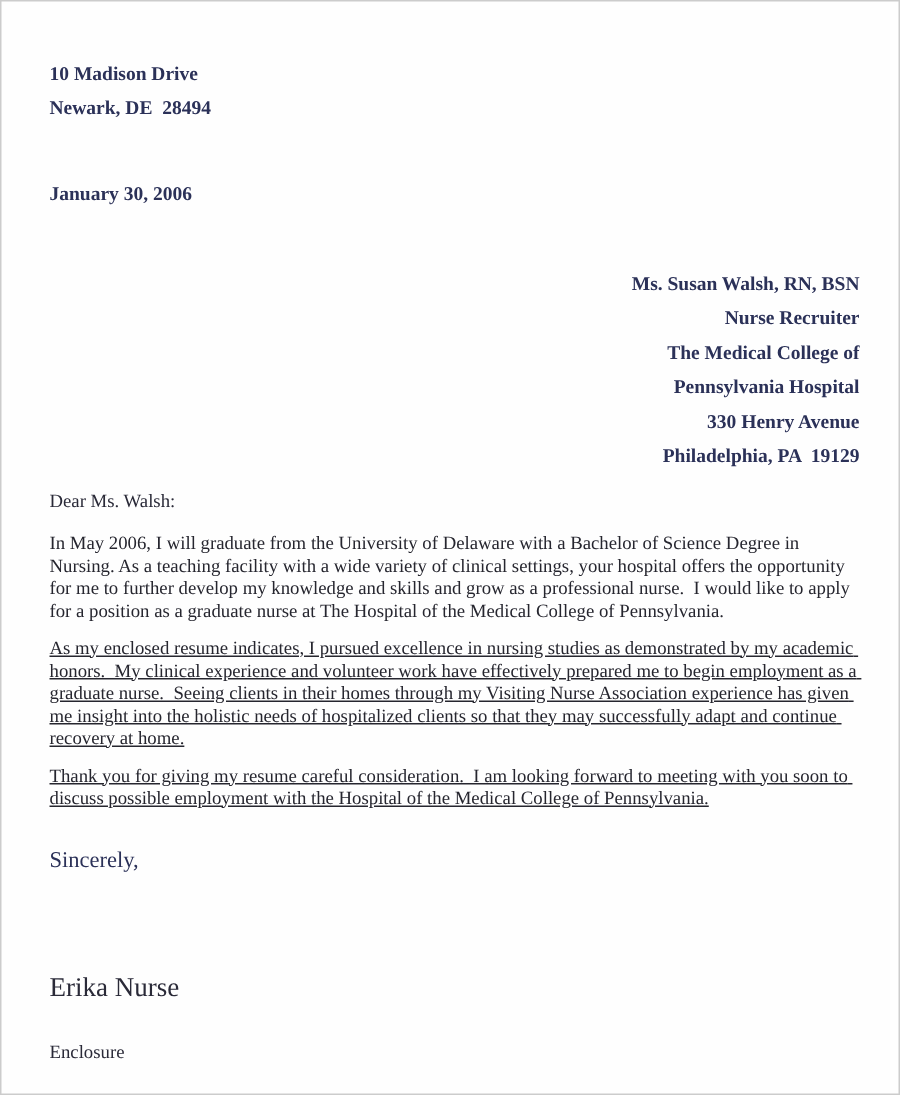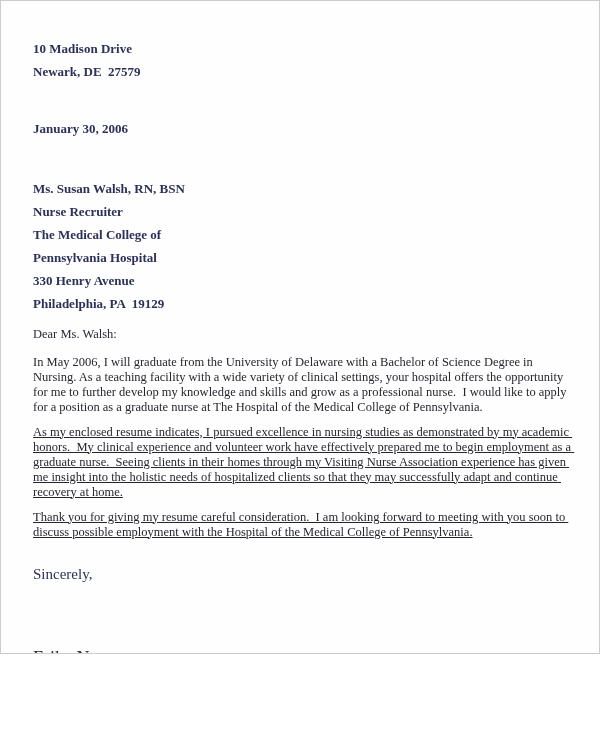--- a/index.html
+++ b/index.html
@@ -3,21 +3,21 @@
 <meta charset="utf-8">
 <style>
   html, body {
     margin: 0;
     padding: 0;
     background: #ffffff;
   }
   .page {
     position: relative;
     width: 600px;
-    height: 654px;
+    height: 730px;
     box-sizing: border-box;
     background: #fefefe;
     border: 1px solid #cccccc;
     font-family: "Liberation Serif", "DejaVu Serif", serif;
     overflow: hidden;
   }
   .content {
     position: absolute;
     left: 32px;
     top: 36px;
@@ -26,21 +26,21 @@
   .addr-line {
     margin: 0;
     font-size: 13px;
     line-height: 23px;
     font-weight: bold;
     color: #2b3158;
     white-space: pre-wrap;
   }
   .sender-block { margin: 0; }
   .date-line { margin-top: 34px; }
-  .recipient-block { margin-top: 37px; }
+  .recipient-block { margin-top: 37px; text-align: right; }
   .salutation {
     margin-top: 12px;
     font-size: 12.5px;
     line-height: 15px;
     color: #2a2a38;
     white-space: pre-wrap;
   }
   .body-para {
     margin: 0;
     margin-top: 6px;
@@ -73,21 +73,21 @@
   }
 </style>
 </head>
 <body>
 
 <div class="page">
   <div class="content">
 
     <div class="sender-block">
       <p class="addr-line">10 Madison Drive</p>
-      <p class="addr-line">Newark, DE  27579</p>
+      <p class="addr-line">Newark, DE  28494</p>
     </div>
 
     <p class="addr-line date-line">January 30, 2006</p>
 
     <div class="recipient-block">
       <p class="addr-line">Ms. Susan Walsh, RN, BSN</p>
       <p class="addr-line">Nurse Recruiter</p>
       <p class="addr-line">The Medical College of</p>
       <p class="addr-line">Pennsylvania Hospital</p>
       <p class="addr-line">330 Henry Avenue</p>

